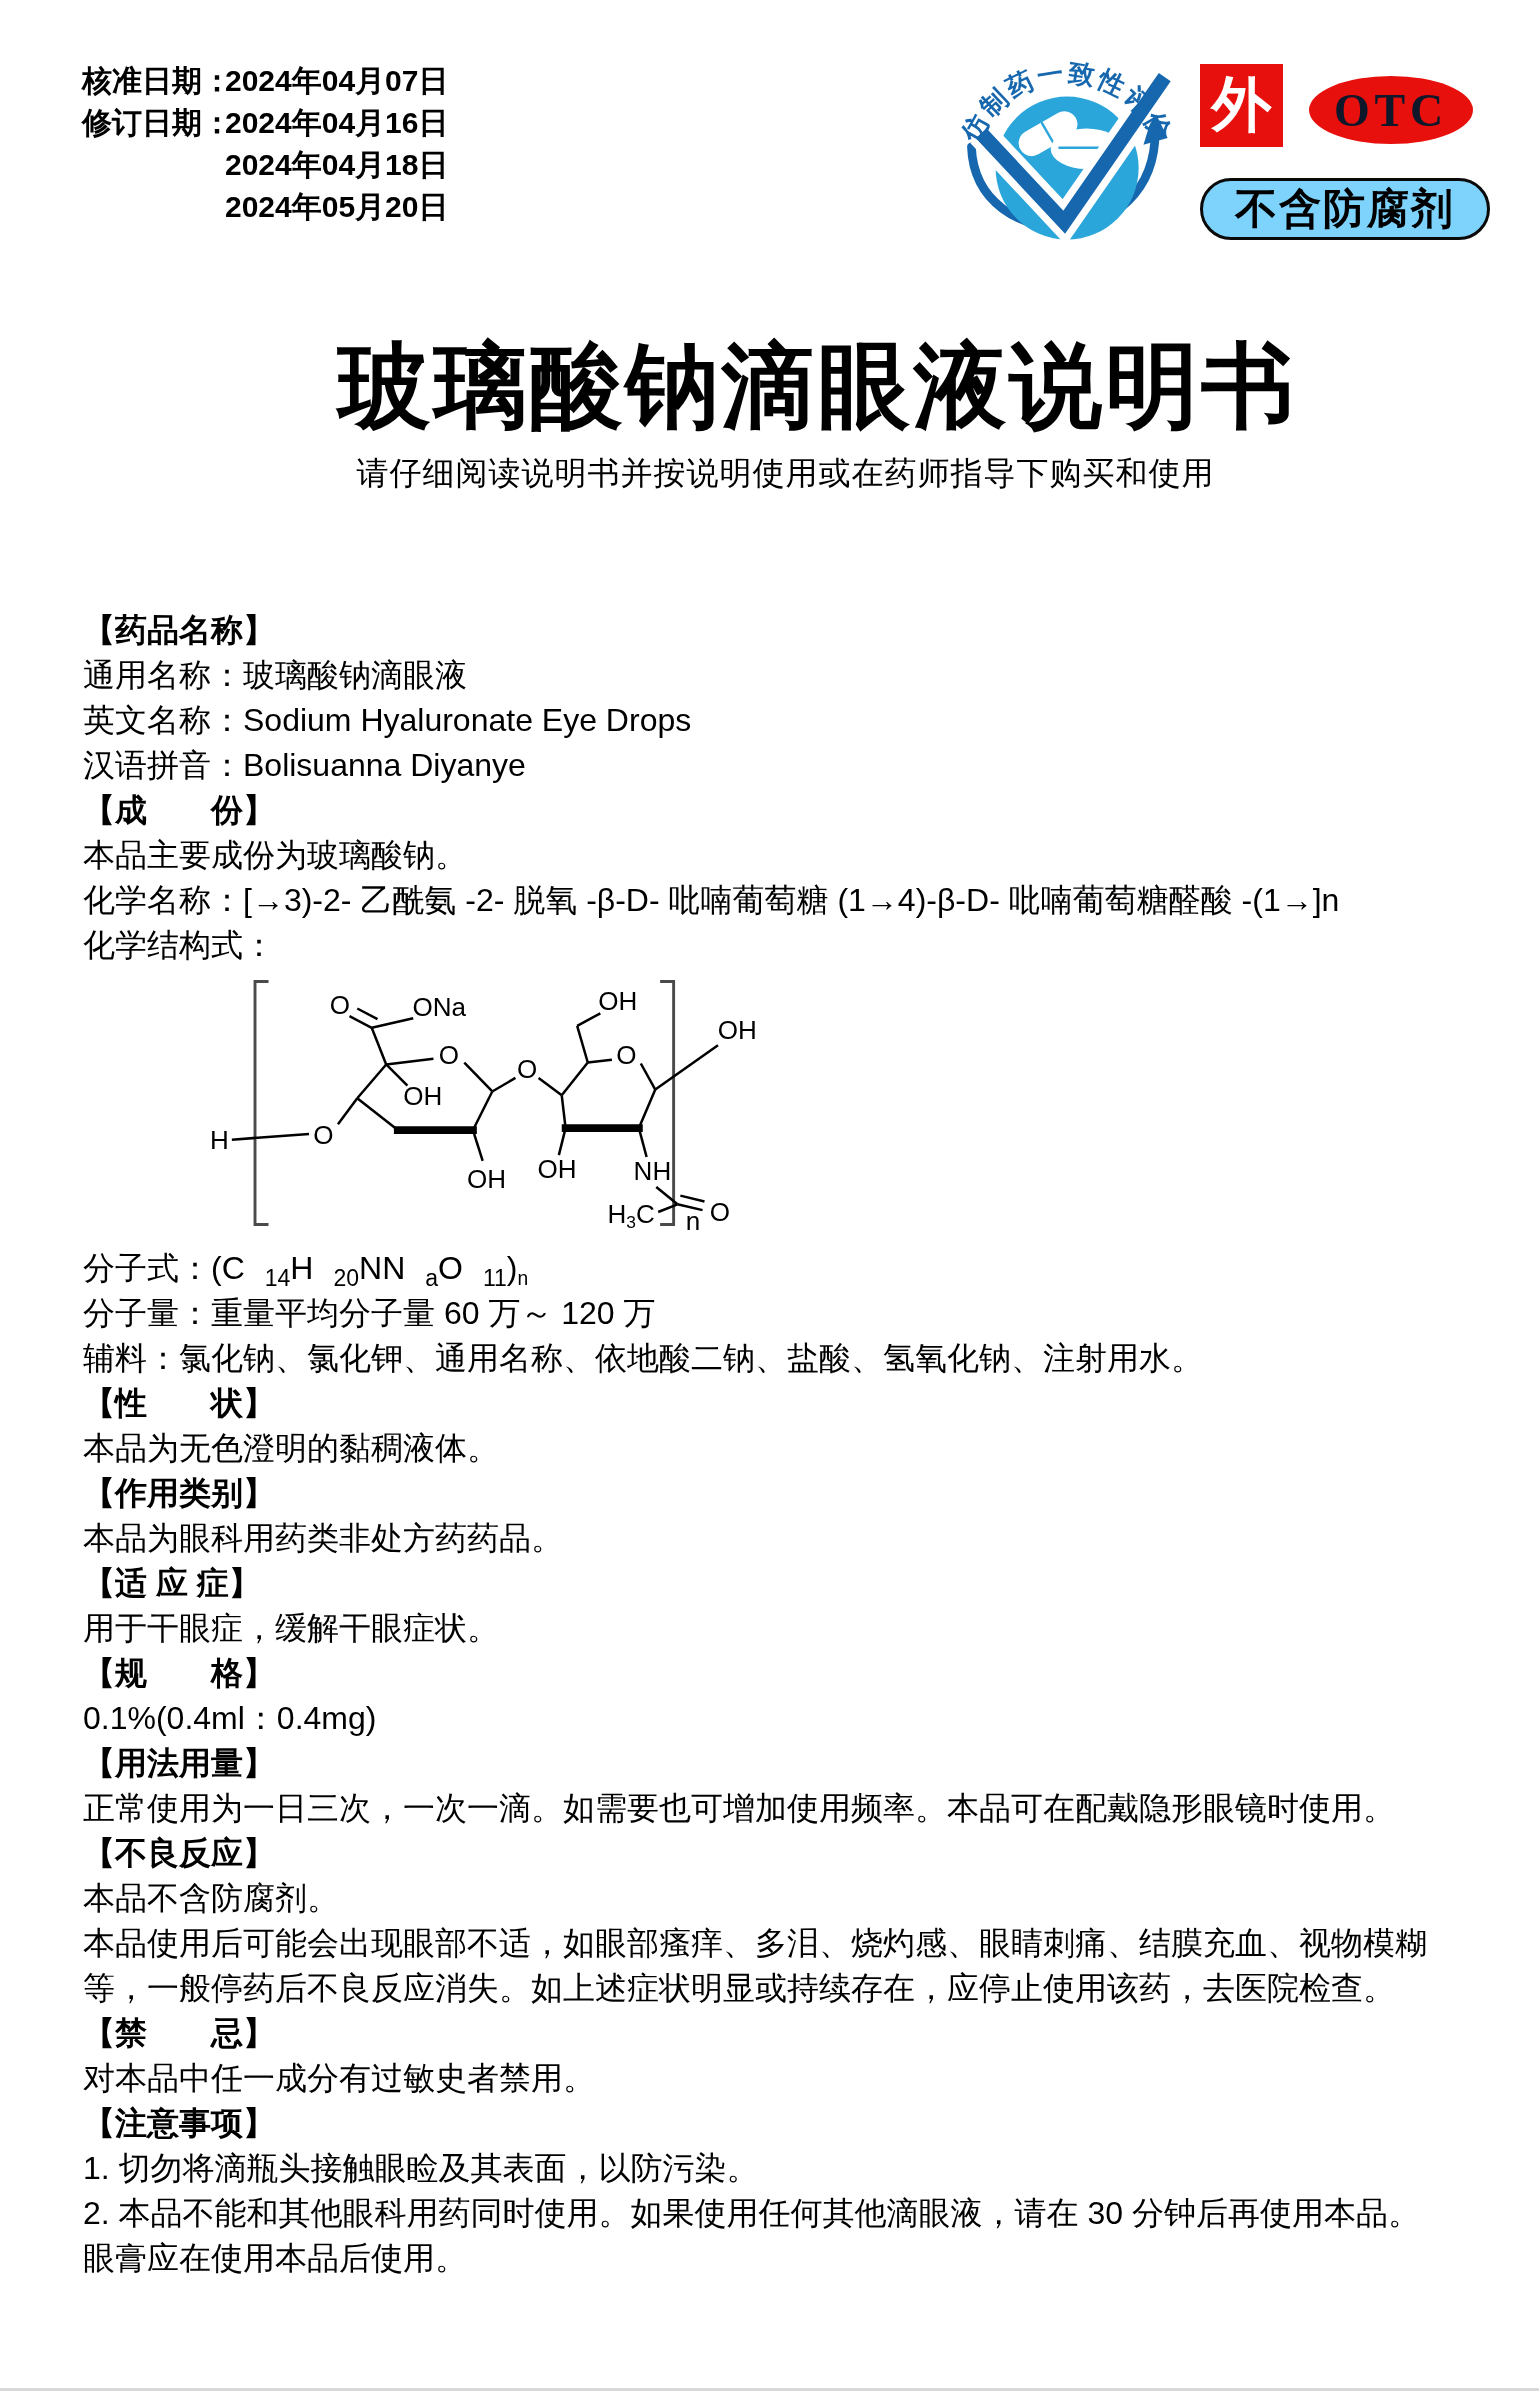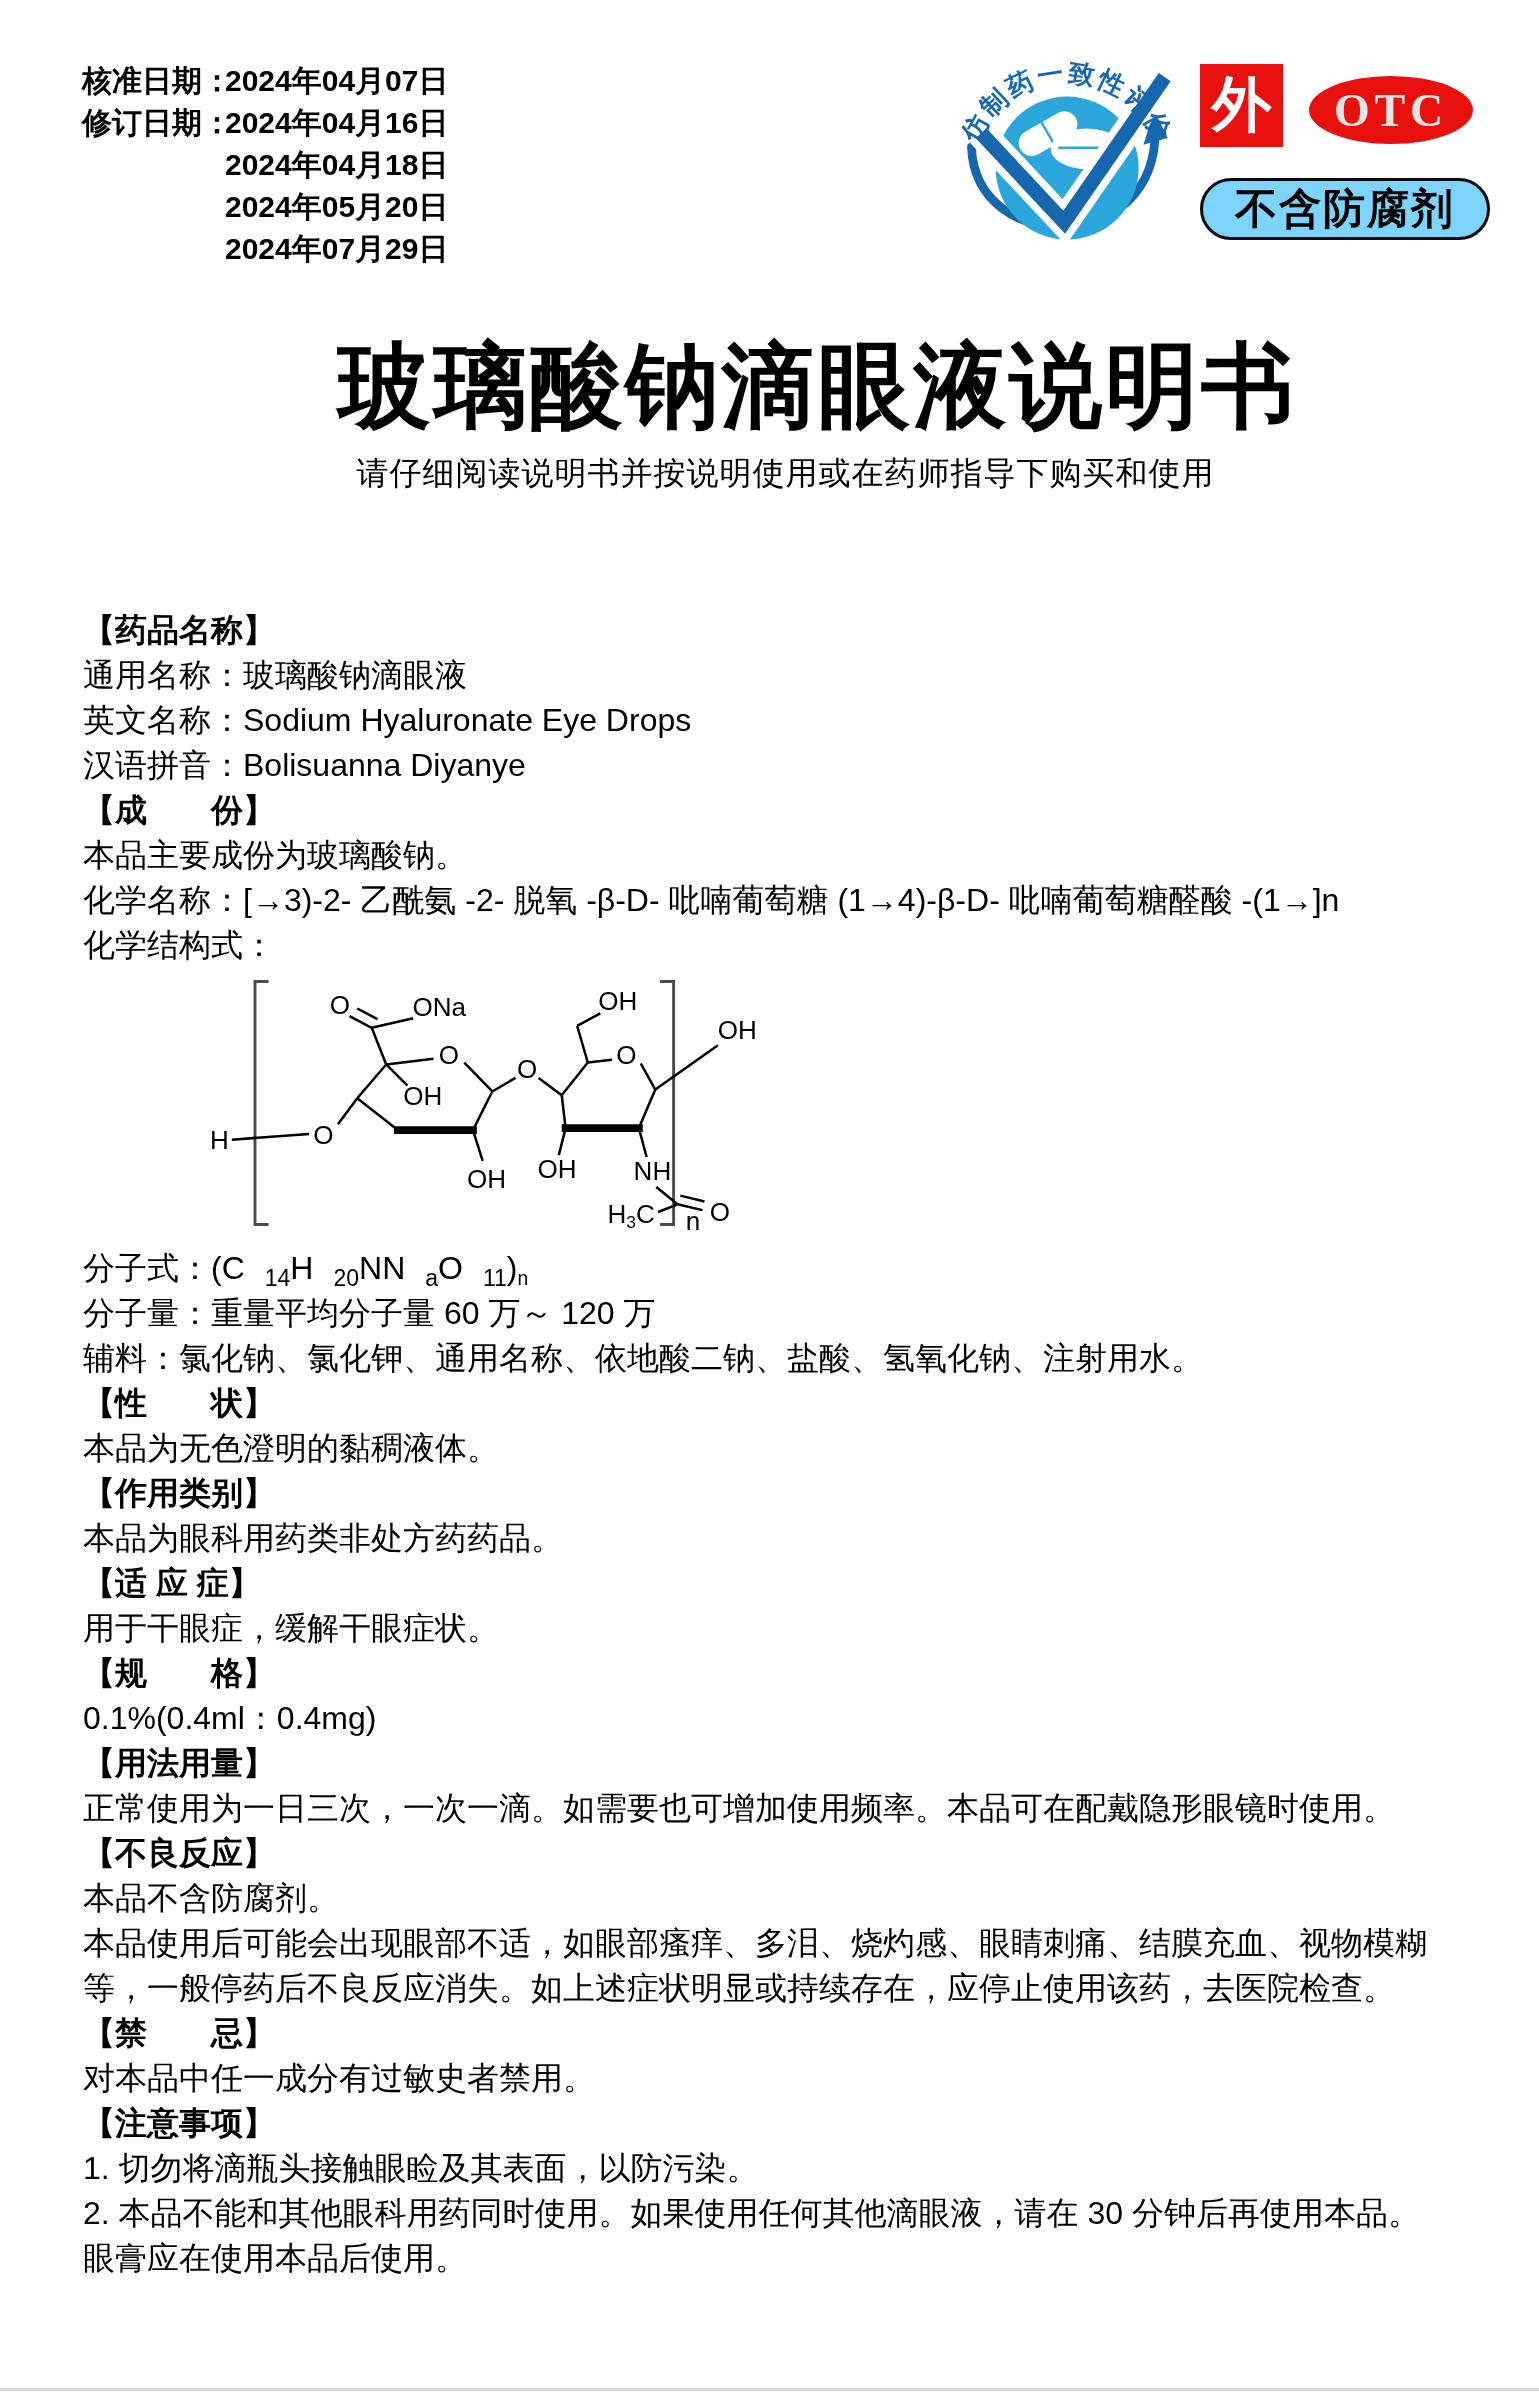--- a/index.html
+++ b/index.html
@@ -14,21 +14,21 @@
   }
   
   .dates{position:absolute;left:82px;top:60px;font-size:30px;font-weight:600;line-height:42px;text-align:center;}
   .dates .row{display:flex;white-space:nowrap;}
   .dates .lbl{display:inline-block;width:143px;}
   
   .badge{position:absolute;left:956px;top:25px;width:230px;height:230px;}
   .mark-wai{position:absolute;left:1200px;top:64px;width:83px;height:83px;background:#e8100c;
     color:#fff;font-size:60px;font-weight:700;display:flex;align-items:center;justify-content:center;}
   .mark-otc{position:absolute;left:1309px;top:76px;width:164px;height:68px;background:#e8100c;
-    border-radius:50%;color:#e5e5e5;font-family:"Liberation Serif","DejaVu Serif",serif;
+    border-radius:50%;color:#0f172a;font-family:"Liberation Serif","DejaVu Serif",serif;
     font-size:46px;font-weight:700;letter-spacing:4.8px;display:flex;align-items:center;justify-content:center;}
   .mark-nopres{position:absolute;left:1200px;top:178px;width:290px;height:62px;border:3.9px solid #0a0a0a;
     border-radius:31px;box-sizing:border-box;display:flex;justify-content:center;
     font-size:42px;font-weight:700;letter-spacing:1.9px;background:#7dd3fc;}
   
   .doc-title{position:absolute;left:0;top:340px;width:100%;text-align:center;
     font-size:93px;font-weight:900;letter-spacing:2.9px;line-height:1;padding-left:48px;}
   .doc-subtitle{position:absolute;left:0;top:452px;width:100%;text-align:center;
     font-size:32px;font-weight:500;letter-spacing:1px;padding-left:16px;}
   
@@ -60,24 +60,20 @@
       <span class="lbl">修订日期：</span>
       <span>2024年04月16日</span>
     </div>
     <div class="row">
       <span class="lbl"></span>
       <span>2024年04月18日</span>
     </div>
     <div class="row">
       <span class="lbl"></span>
       <span>2024年05月20日</span>
-    </div>
-    <div class="row">
-      <span class="lbl"></span>
-      <span>2024年07月29日</span>
     </div>
   </div>
 
   <svg class="badge" viewBox="0 0 238 238" aria-hidden="true">
     <defs>
       <path id="arcp" d="M 16,158 A 99 99 0 0 1 214,158"></path>
     </defs>
 
     <path d="M 16,126 C 20,240 210,240 206,106" stroke="#1667ae" stroke-width="9" fill="none" stroke-linecap="round"></path>
     <polygon points="194,124 219,117 205,88" fill="#1667ae"></polygon>

